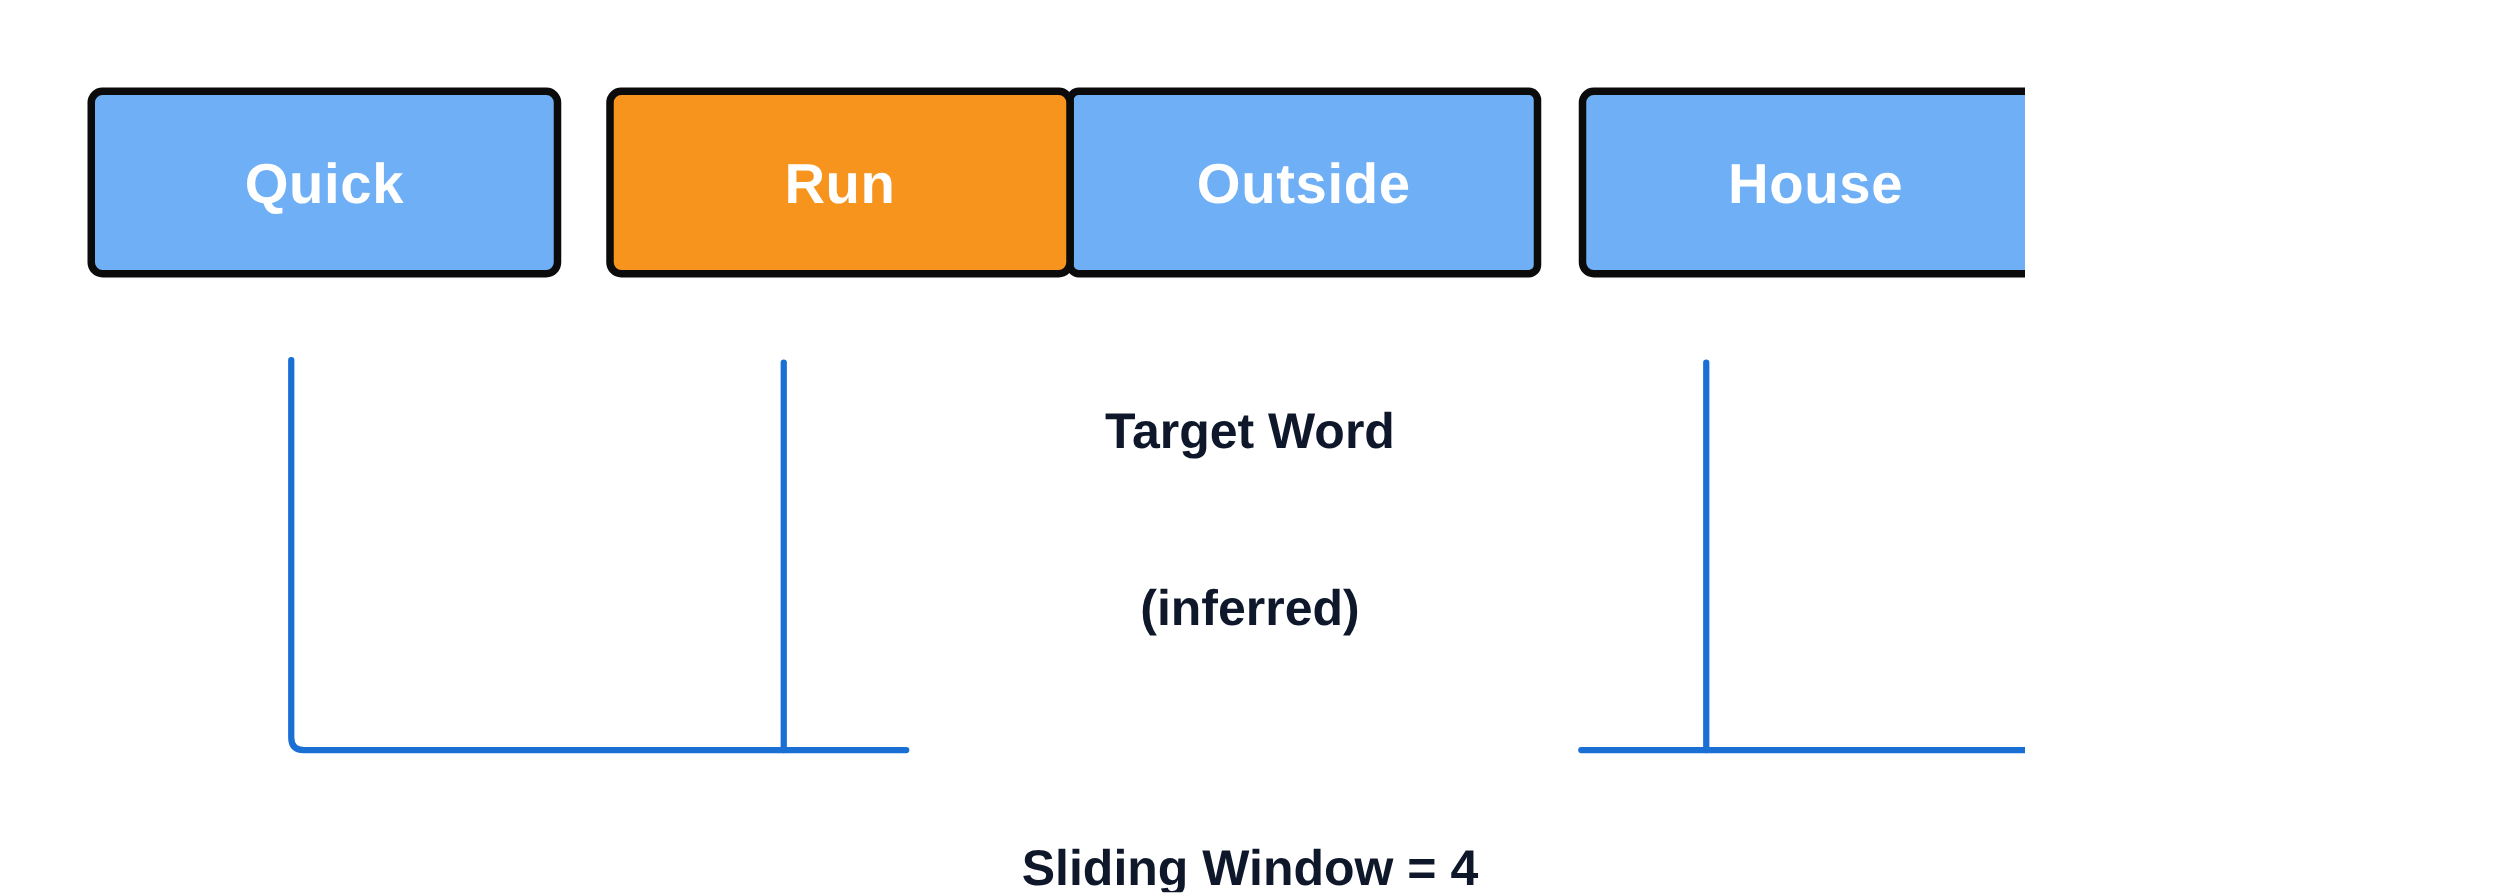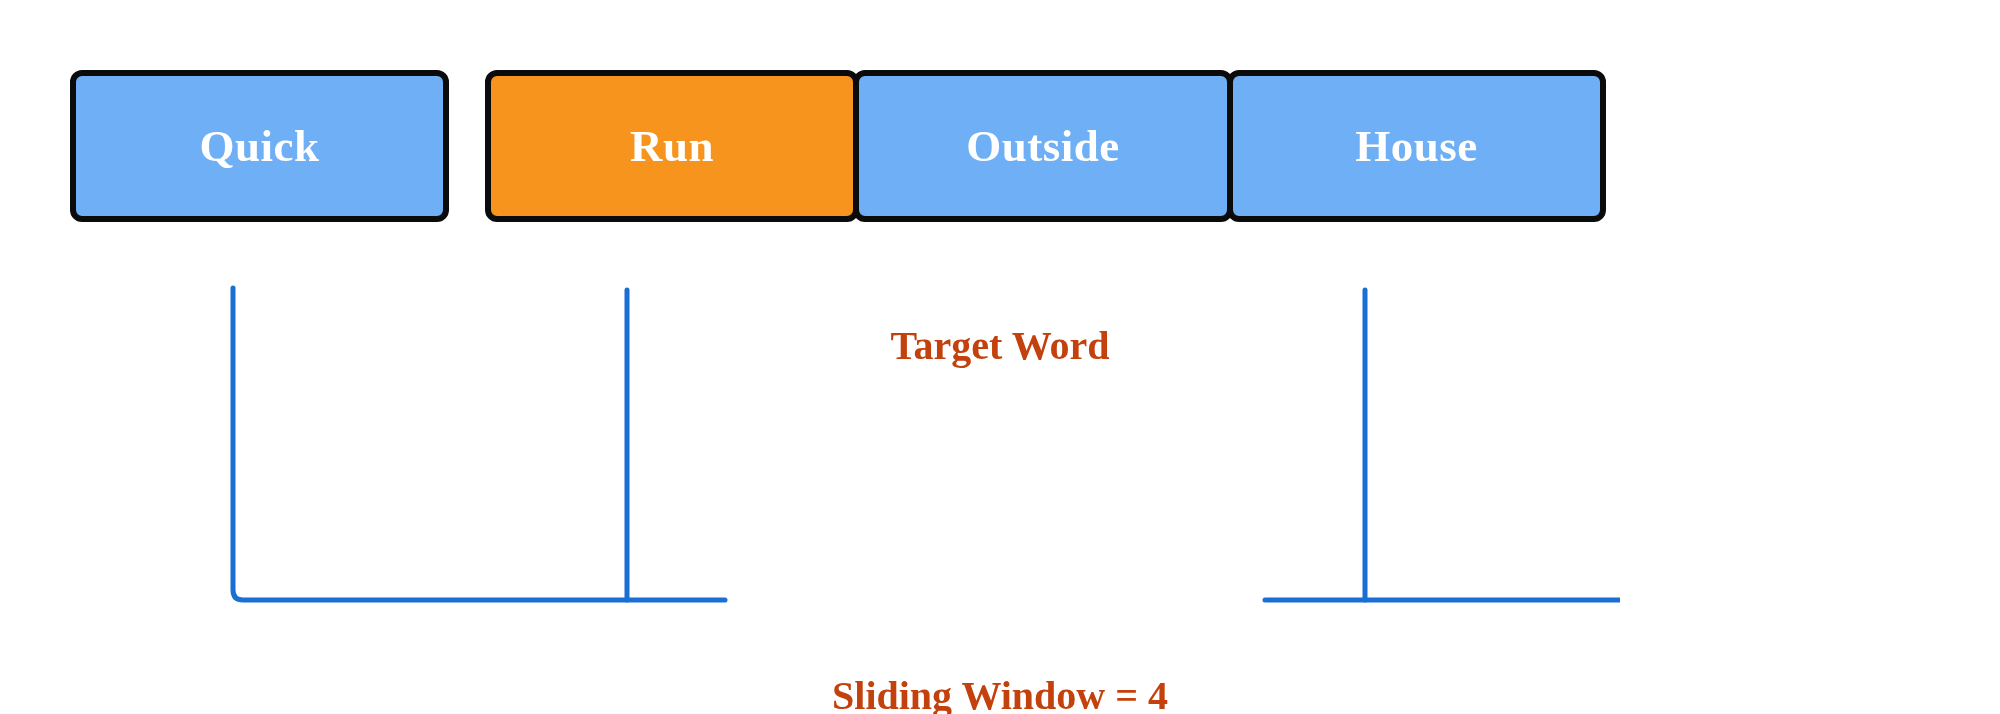--- a/index.html
+++ b/index.html
@@ -9,21 +9,20 @@
   }
   body {
     font-family: "Liberation Sans", sans-serif;
   }
   #stage {
     position: relative;
     width: 1620px;
     height: 714px;
     background: #FFFFFF;
     overflow: hidden;
-    font-family: Liberation Serif, serif;
   }
 
   
   #token-row {
     position: absolute;
     left: 70px;
     top: 70px;
     width: 1860px;
     height: 152px;
     display: flex;
@@ -56,21 +55,21 @@
     top: 0;
     width: 2000px;
     height: 714px;
     pointer-events: none;
   }
 
   
   .callout {
     position: absolute;
     text-align: center;
-    color: #c2410c;
+    color: #0f172a;
     font-size: 40px;
     font-weight: bold;
     line-height: 1.18;
     white-space: pre;
     user-select: none;
   }
   #target-callout {
     left: 700px;
     top: 228px;
     width: 600px;
@@ -87,39 +86,40 @@
 
 <div id="stage">
 
   <div id="token-row">
     <div class="token-box ctx" style="width:379px;">
       <span class="token-label">Quick</span>
     </div>
     <div class="token-box target" style="width:374px;margin-left:42px;">
       <span class="token-label">Run</span>
     </div>
-    <div class="token-box ctx" style="width:380px;">
+    <div class="token-box ctx" style="width:380px;border-radius:10px;">
       <span class="token-label">Outside</span>
     </div>
-    <div class="token-box ctx" style="width:379px;">
+    <div class="token-box ctx" style="width:379px;margin-left:36px;">
       <span class="token-label">House</span>
     </div>
   </div>
 
   <svg id="bracket-layer" viewBox="0 0 2000 714" width="2000" height="714">
 
     <path d="M 233 288 L 233 590 Q 233 600 243 600 L 725 600" fill="none" stroke="#1A6FD4" stroke-width="5" stroke-linecap="round" stroke-linejoin="round"></path>
     <path d="M 627 290 L 627 600" fill="none" stroke="#1A6FD4" stroke-width="5" stroke-linecap="round"></path>
 
     <path d="M 1265 600 L 1735 600 Q 1745 600 1745 590 L 1745 288" fill="none" stroke="#1A6FD4" stroke-width="5" stroke-linecap="round" stroke-linejoin="round"></path>
     <path d="M 1365 290 L 1365 600" fill="none" stroke="#1A6FD4" stroke-width="5" stroke-linecap="round"></path>
   </svg>
 
   <div class="callout" id="target-callout">
     <span class="callout-line">Target Word</span>
+    <span class="callout-line">(inferred)</span>
   </div>
 
   <div class="callout" id="window-callout">
     <span class="callout-line">Sliding Window = 4</span>
     
   </div>
 
 </div>
 
 </body></html>

